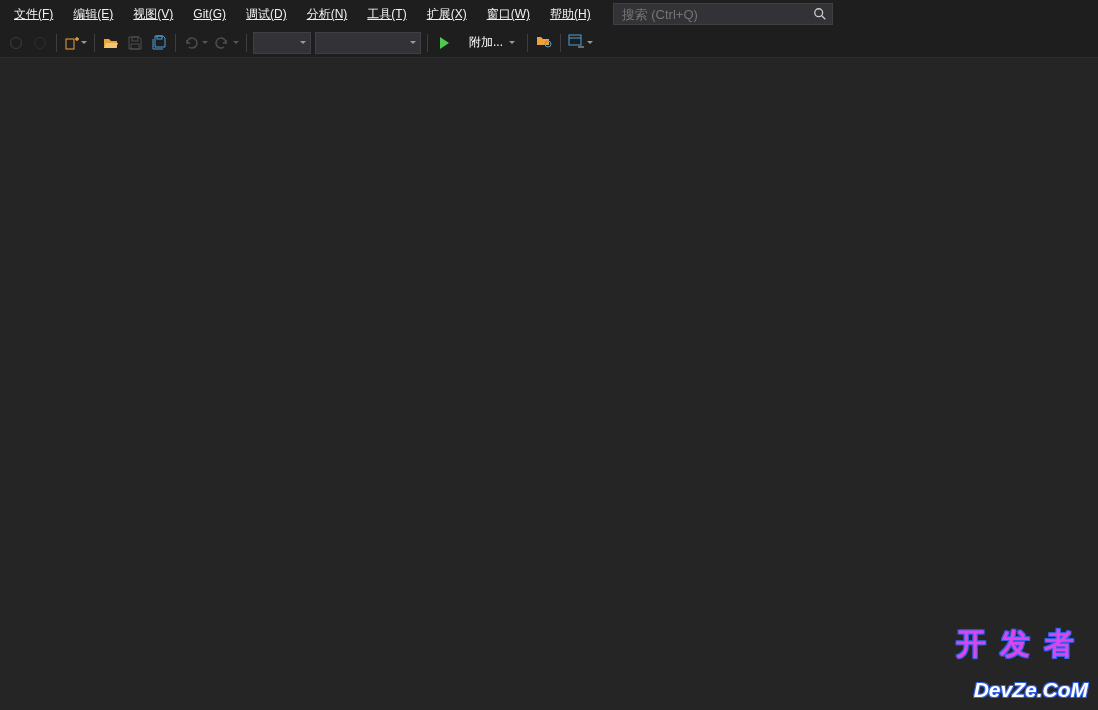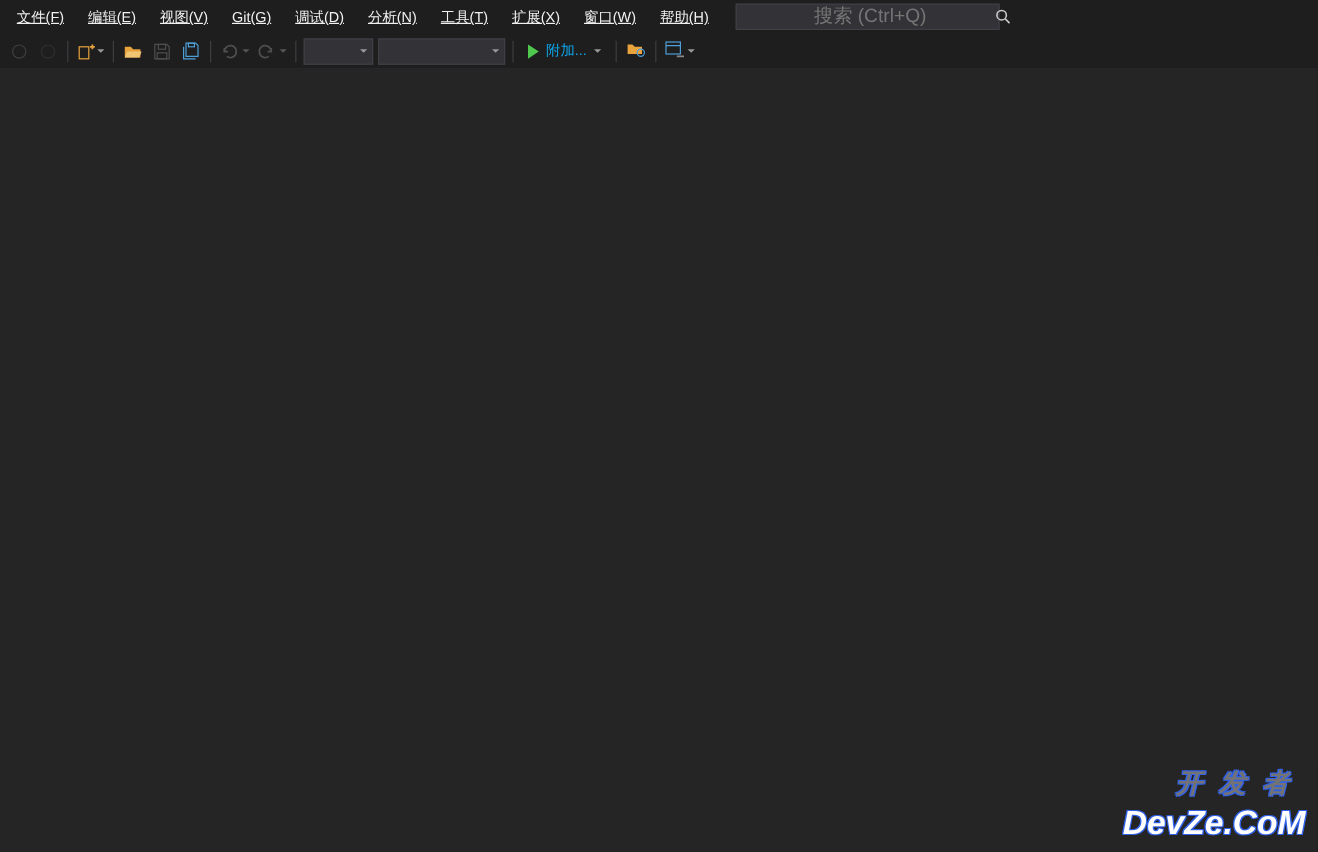--- a/index.html
+++ b/index.html
@@ -40,24 +40,23 @@
       width: 220px;
       margin-left: 12px;
       padding: 0 4px;
       border: 1px solid #3f3f46;
     }
     .search-input {
       flex: 1;
       background: transparent;
       border: none;
       color: #fca5a5;
-      font-size: 16px;
+      font-size: 13px;
       outline: none;
       padding-left: 4px;
-      text-align: center;
     }
     .search-icon {
       width: 16px;
       height: 16px;
       color: #ccc;
       display: flex;
       align-items: center;
       justify-content: center;
     }
     .toolbar {
@@ -106,22 +105,22 @@
       margin-left: 3px;
     }
     .attach-btn {
       display: flex;
       align-items: center;
       height: 24px;
       padding: 0 6px;
       margin: 0 2px;
     }
     .attach-label {
-      margin-left: 6px;
-      color: #0ea5e9;
+      margin-left: 20px;
+      color: #ffffff;
       font-size: 12px;
     }
     .play-triangle {
       width: 0;
       height: 0;
       border-top: 6px solid transparent;
       border-bottom: 6px solid transparent;
       border-left: 9px solid #4ec94e;
     }
     .icon-nav-back {
@@ -147,36 +146,35 @@
     .icon-redo svg { display: block; }
     .disabled { opacity: 0.45; }
     .watermark {
       position: absolute;
       right: 10px;
       bottom: 10px;
       text-align: right;
       user-select: none;
     }
     .wm-line1 {
-      font-size: 22px;
+      font-size: 30px;
       font-weight: bold;
-      color: #737373;
+      color: #d946ef;
       letter-spacing: 14px;
-      font-style: italic;
       line-height: 1;
       text-shadow: 1px 1px 0 #3161e7, -1px -1px 0 #3161e7, 1px -1px 0 #3161e7, -1px 1px 0 #3161e7;
     }
     .wm-line2 {
-      font-size: 28px;
+      font-size: 21px;
       font-weight: bold;
       color: #fff;
       letter-spacing: 0px;
       font-style: italic;
       line-height: 1;
-      margin-top: 8px;
+      margin-top: 20px;
       text-shadow: 1px 1px 0 #3161e7, -1px -1px 0 #3161e7, 1px -1px 0 #3161e7, -1px 1px 0 #3161e7;
     }
     .main-area {
       position: absolute;
       top: 58px;
       left: 0;
       right: 0;
       bottom: 0;
       background: #252526;
     }

